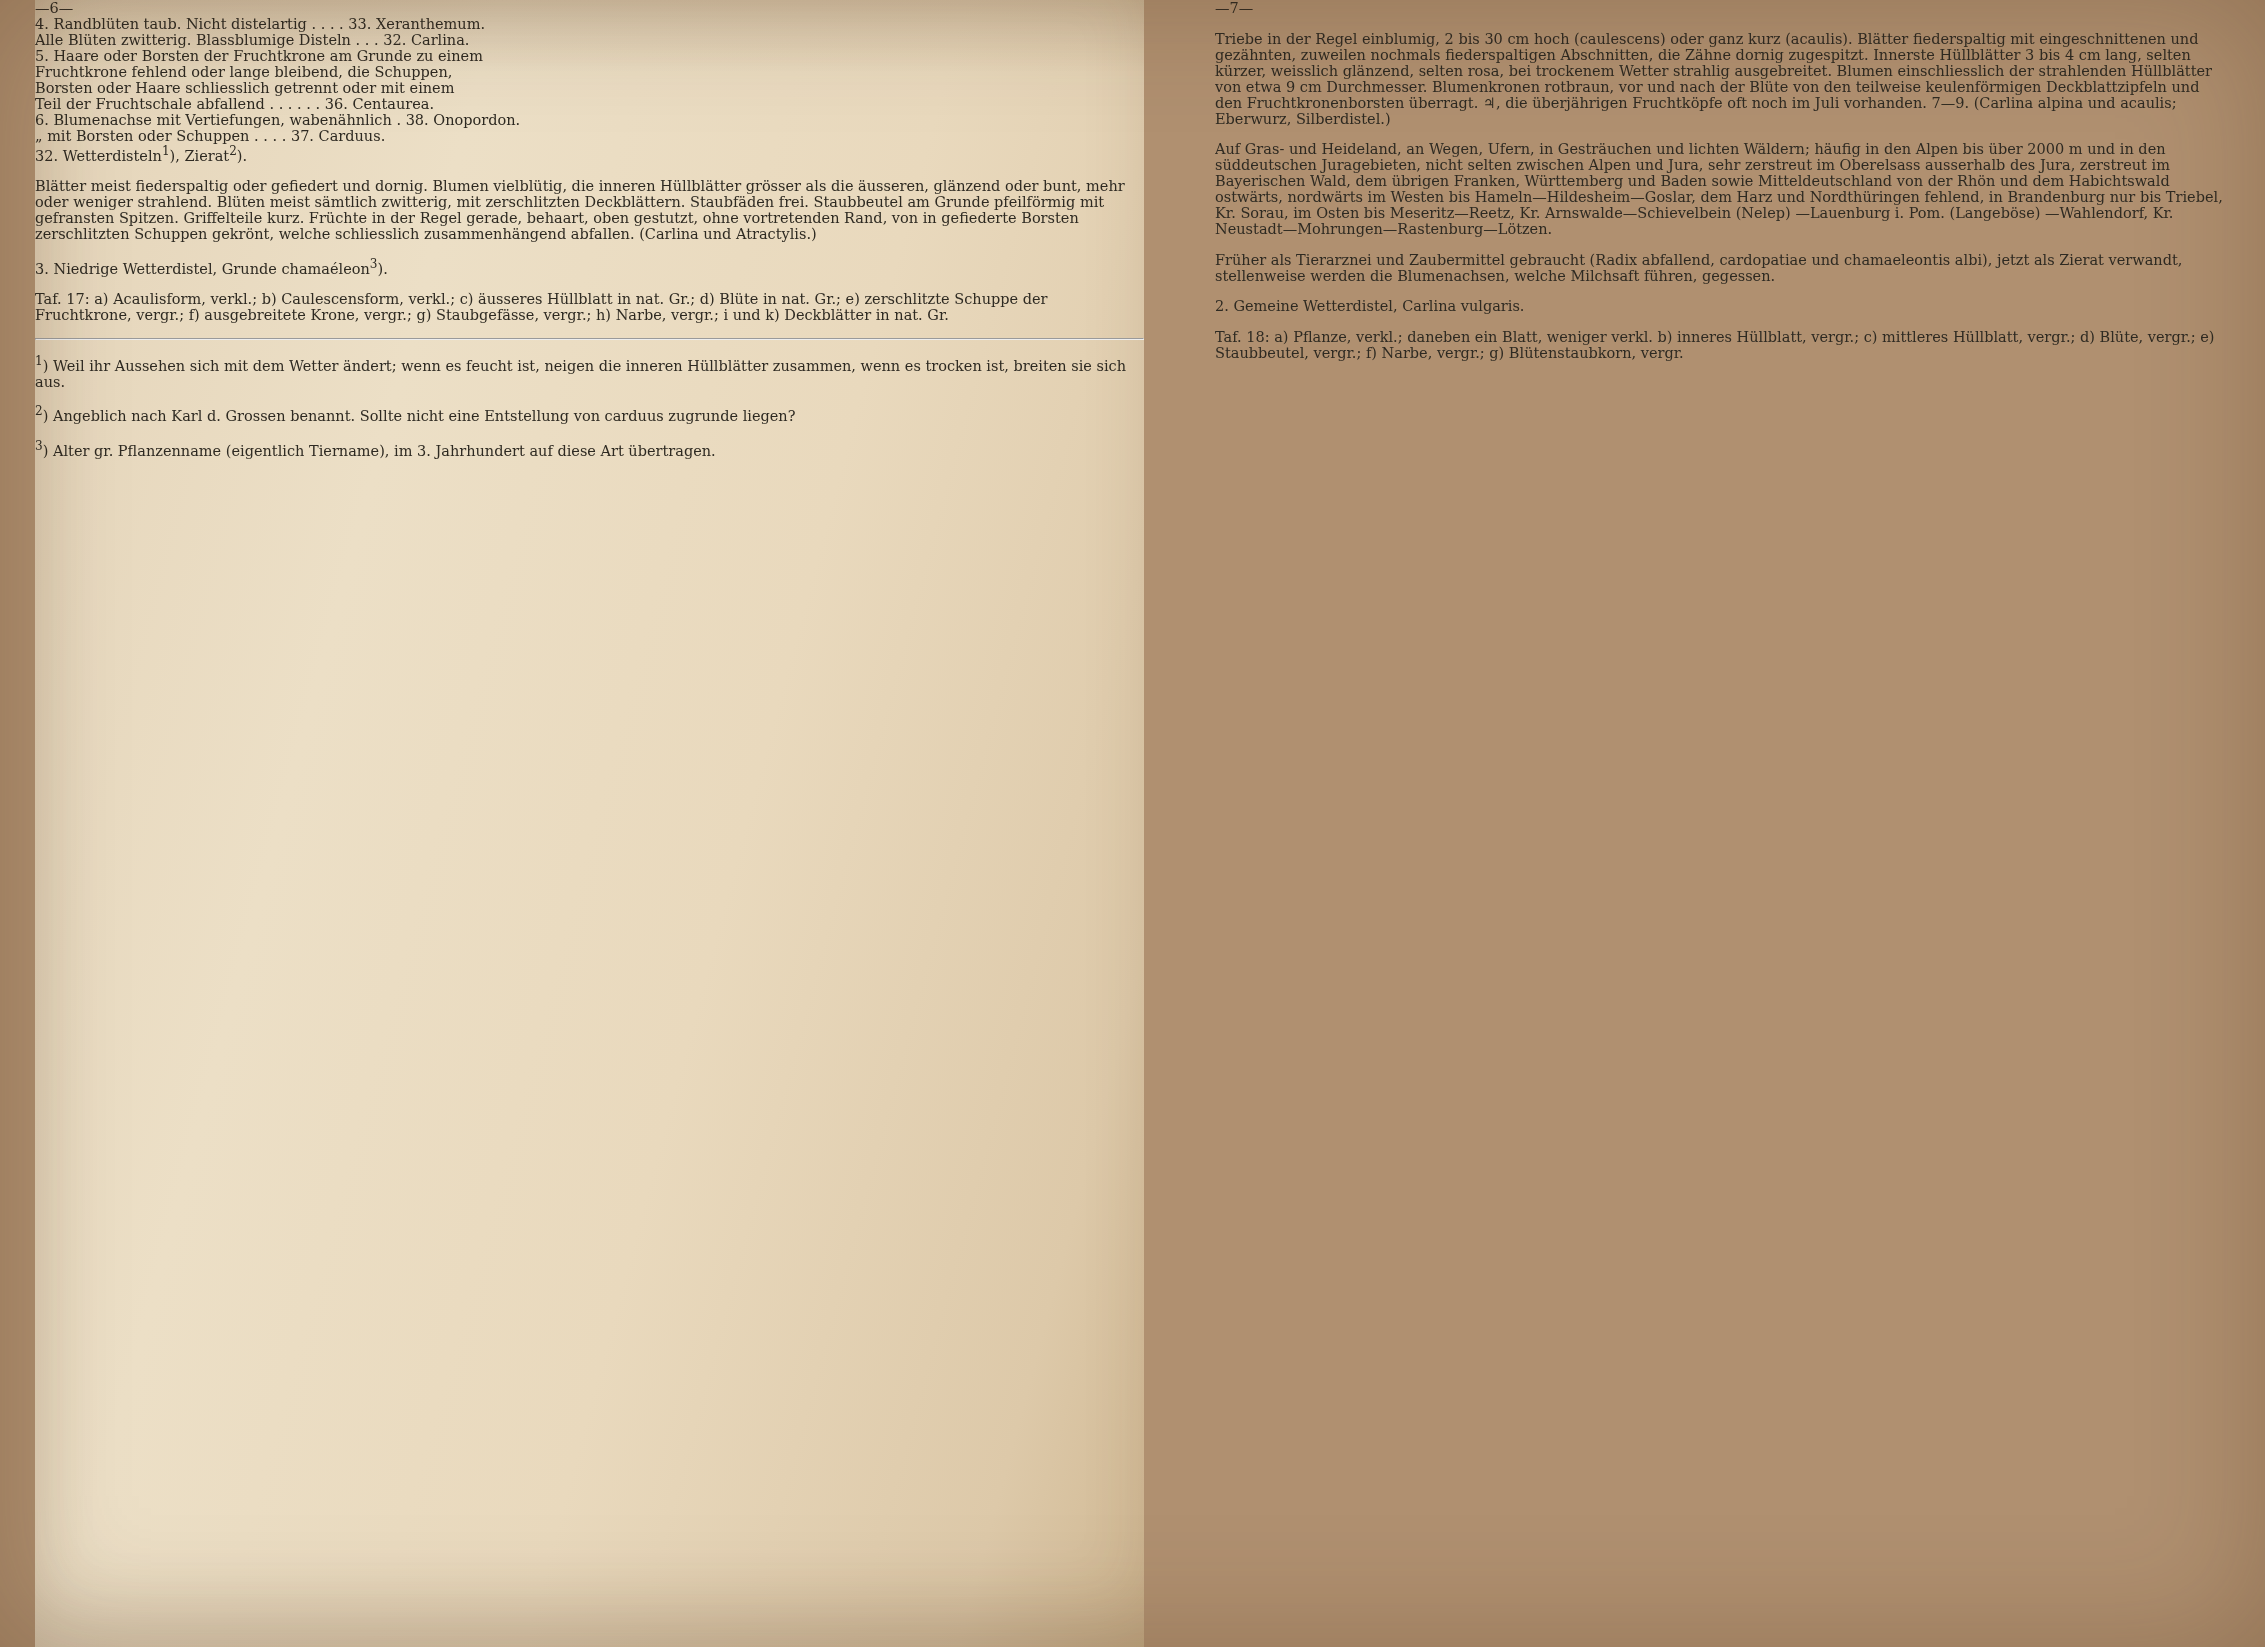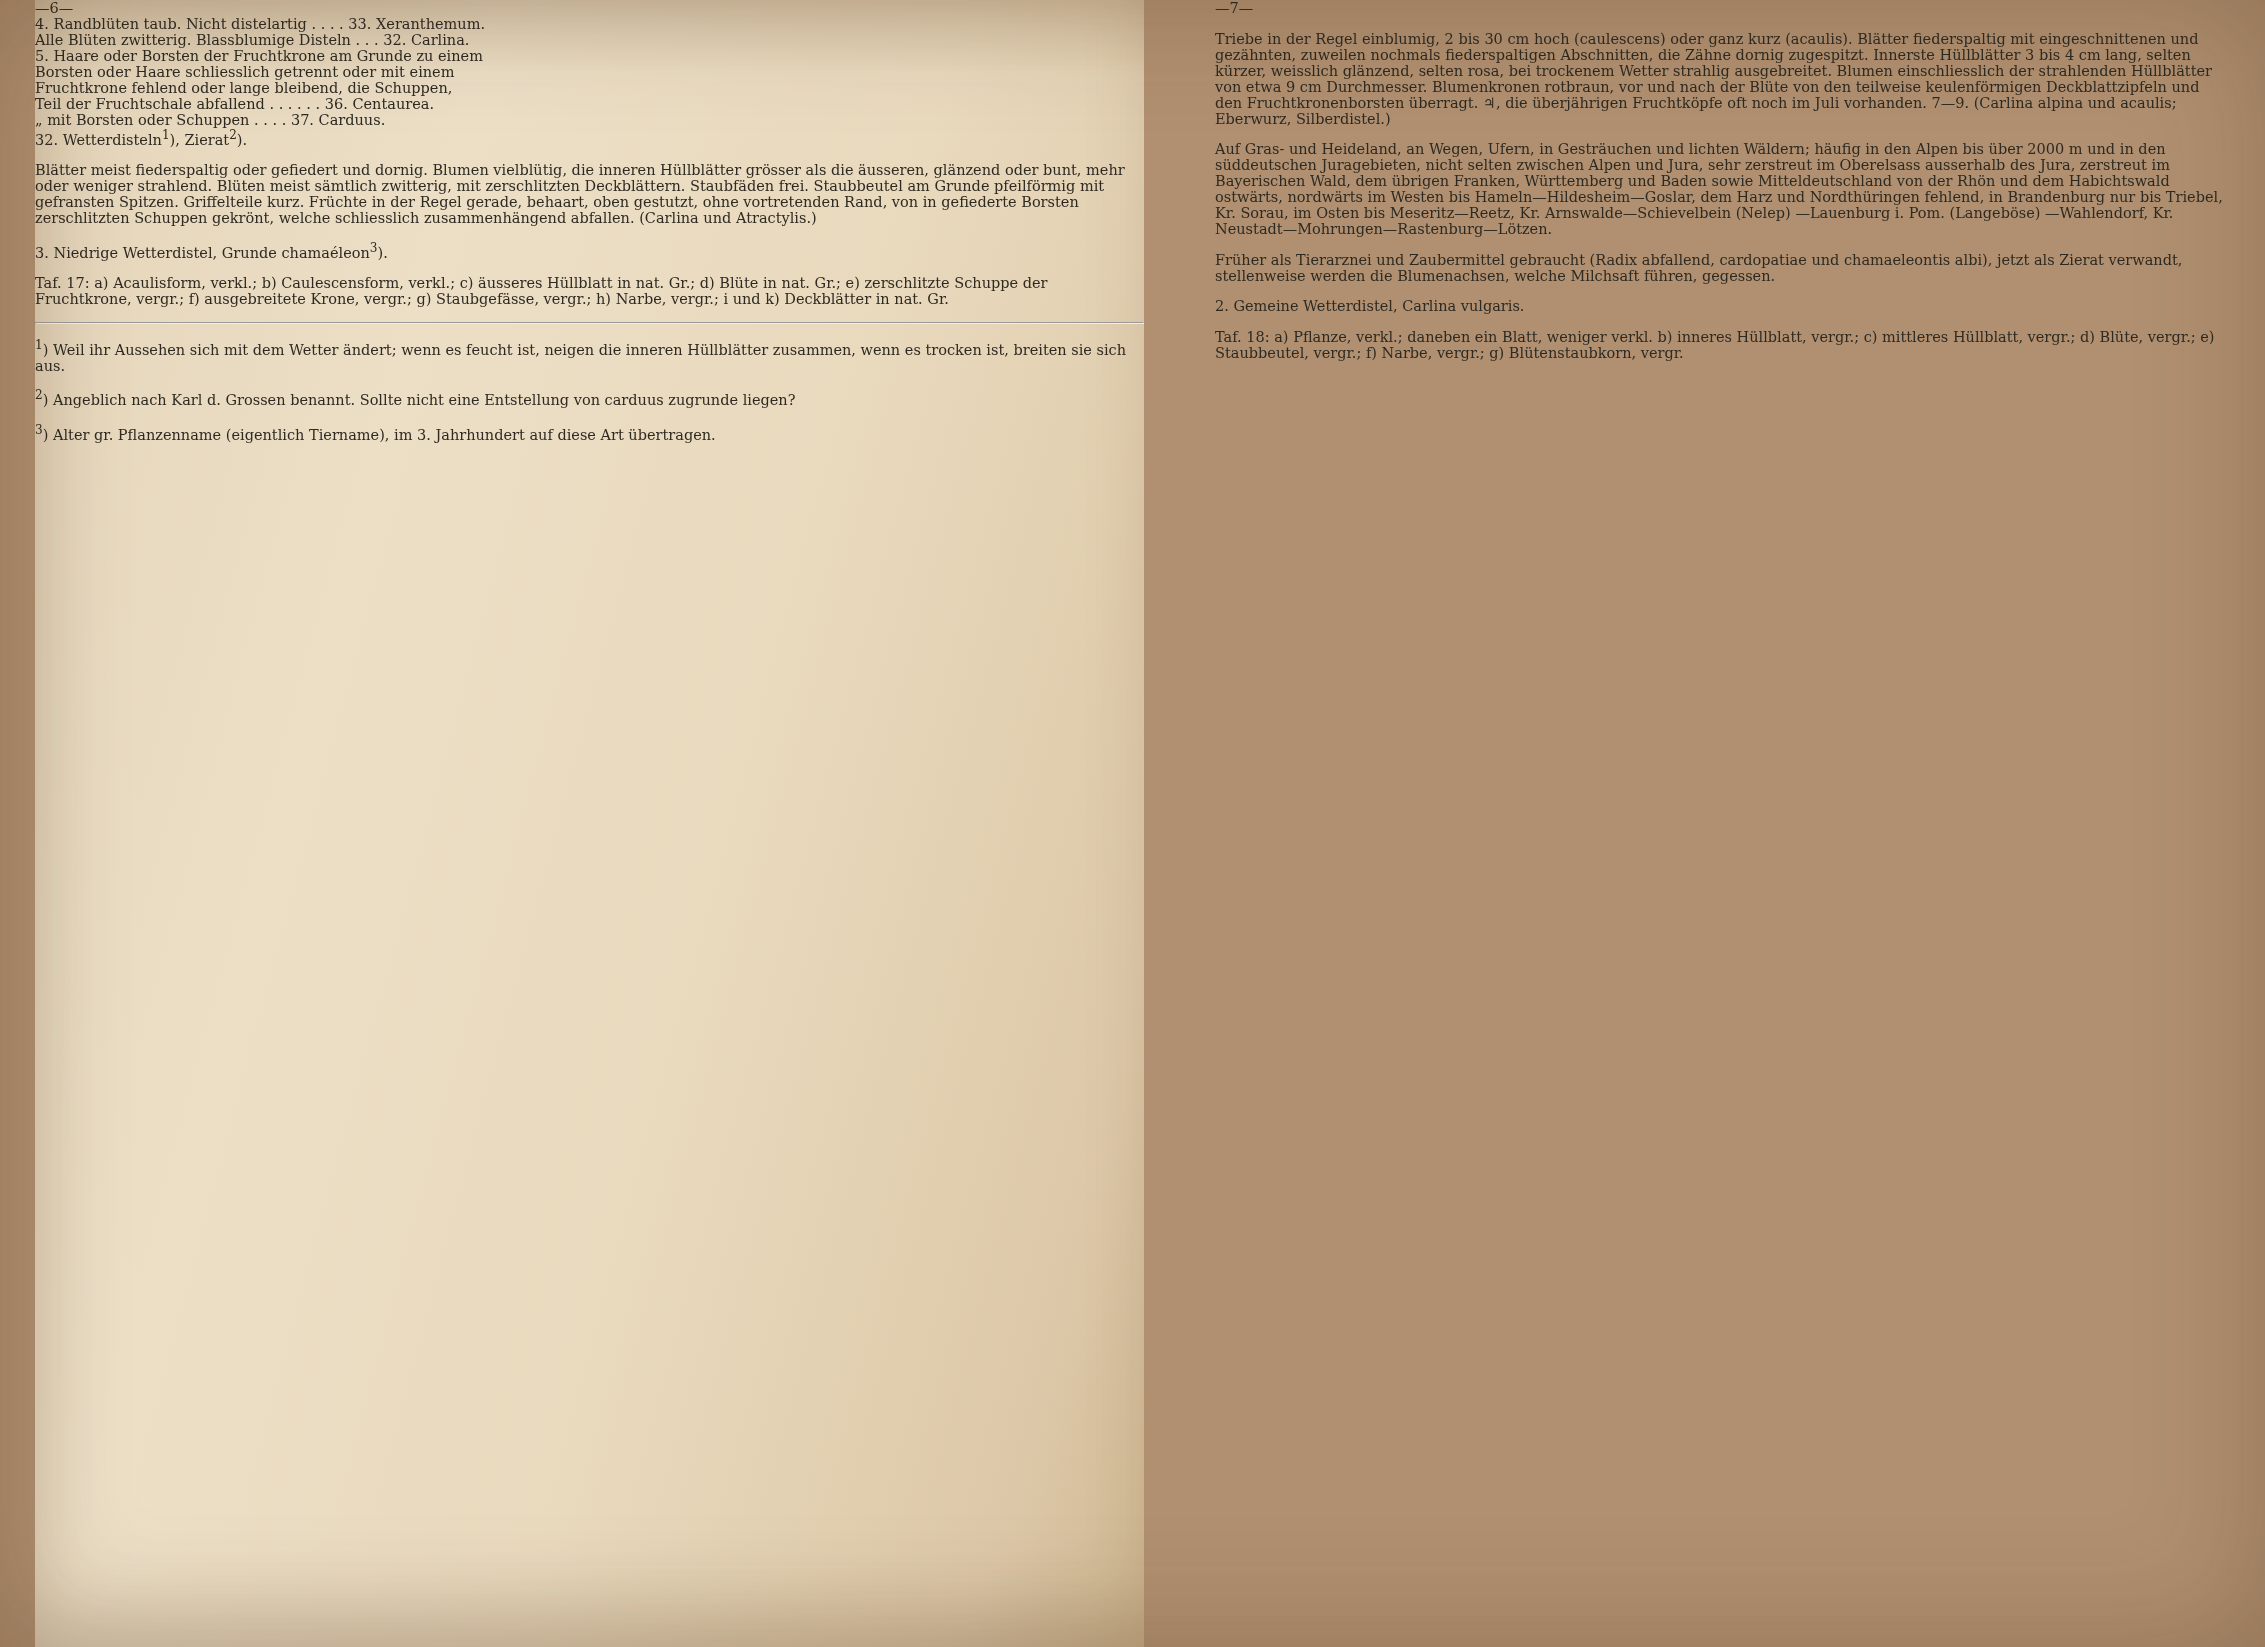--- a/index.html
+++ b/index.html
@@ -128,33 +128,39 @@
         <div class="kline nonum ind1">
           <span class="knum"></span>
           <span class="ktext">Alle Blüten zwitterig.  Blassblumige Disteln</span>
           <span class="kdots">. . .</span>
           <span class="kref">32. Carlina.</span>
         </div>
         <div class="kline">
           <span class="knum">5.</span>
           <span class="ktext">Haare oder Borsten der Fruchtkrone am Grunde zu einem</span>
         </div>
+        <div class="kline nonum ind1">
+          <span class="knum"></span>
+          <span class="ktext">Fruchtkrone fehlend oder lange bleibend, die Schuppen,</span>
+        </div>
         <div class="kline nonum ind2">
           <span class="knum"></span>
           <span class="ktext">Borsten oder Haare schliesslich getrennt oder mit einem</span>
-        </div>
-        <div class="kline nonum ind1">
-          <span class="knum"></span>
-          <span class="ktext">Fruchtkrone fehlend oder lange bleibend, die Schuppen,</span>
         </div>
         <div class="kline nonum ind2">
           <span class="knum"></span>
           <span class="ktext">Teil der Fruchtschale abfallend</span>
           <span class="kdots">. . . . . .</span>
           <span class="kref">36. Centaurea.</span>
+        </div>
+        <div class="kline">
+          <span class="knum">6.</span>
+          <span class="ktext">Blumenachse mit Vertiefungen, wabenähnlich</span>
+          <span class="kdots">.</span>
+          <span class="kref">38. Onopordon.</span>
         </div>
         <div class="kline ditto">
           <span class="knum">„</span>
           <span class="ktext">mit Borsten oder Schuppen</span>
           <span class="kdots">. . . .</span>
           <span class="kref">37. Carduus.</span>
         </div>
       </div>
 
       <div class="genus-heading">

